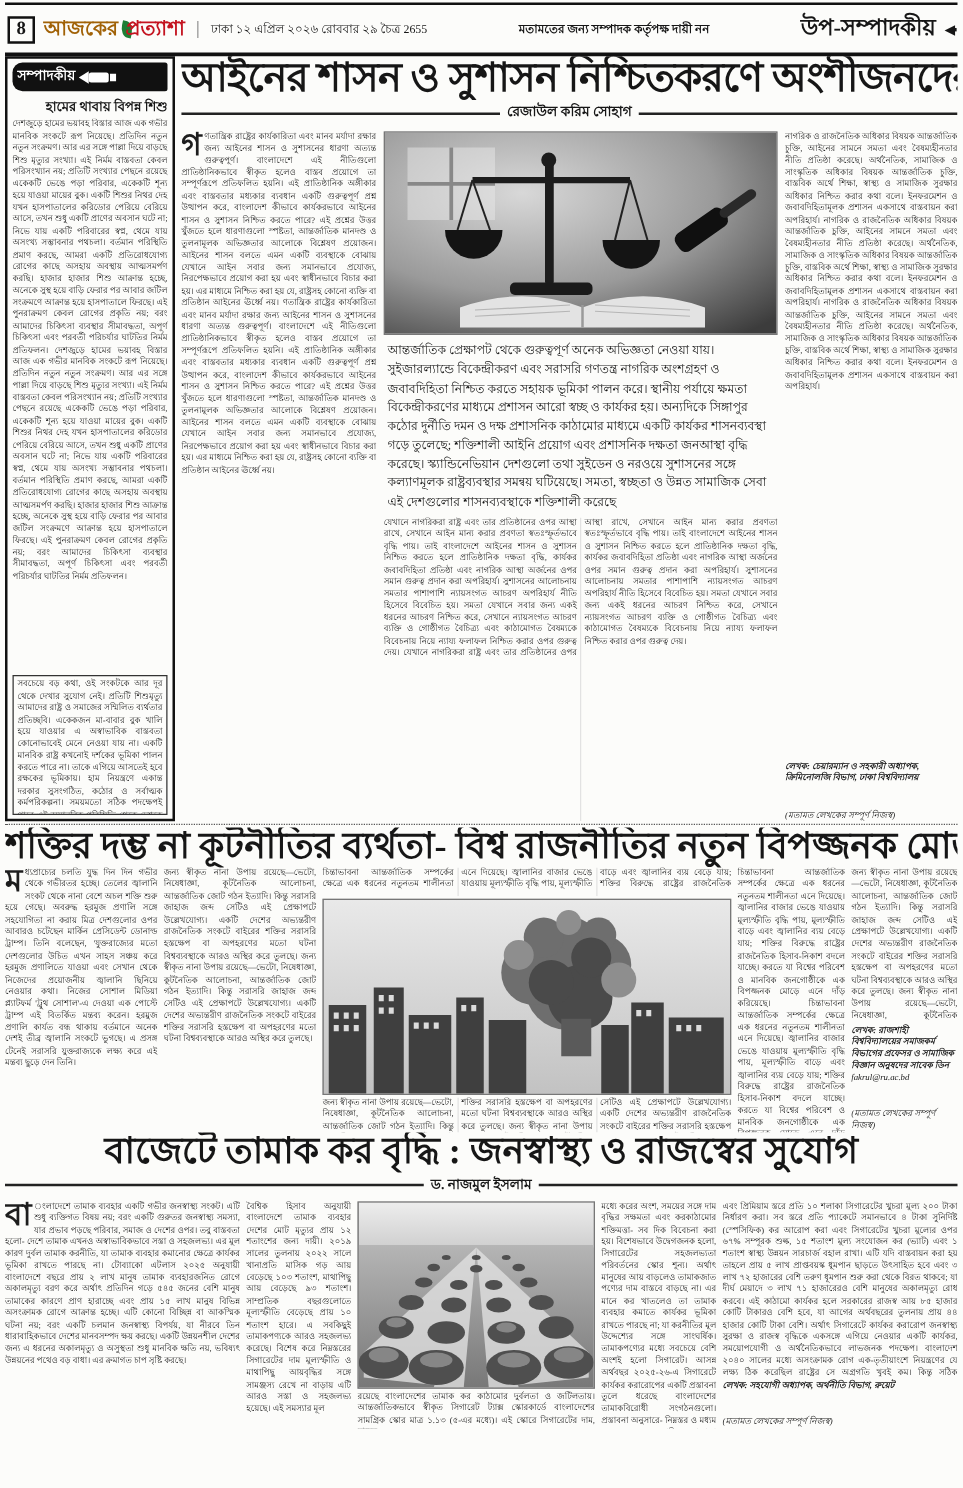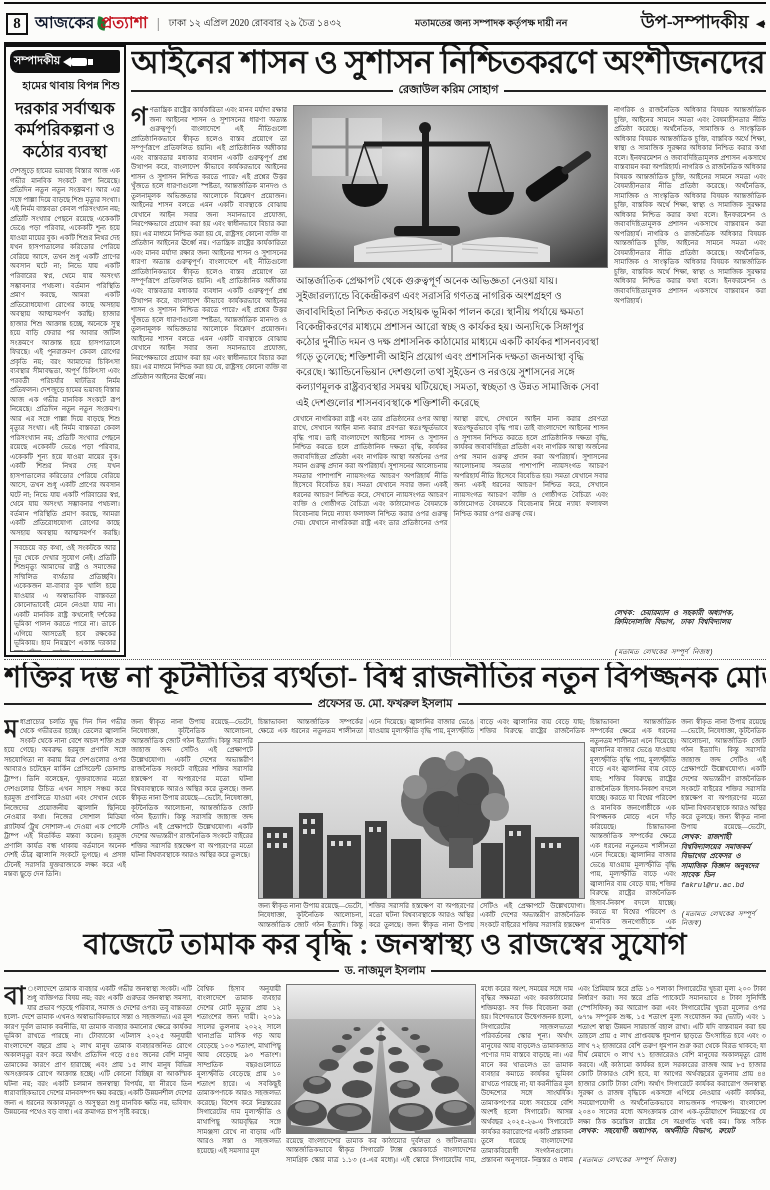--- a/index.html
+++ b/index.html
@@ -7,46 +7,46 @@
          font-family: "Liberation Serif", serif; color: #161616; overflow: hidden; }
   .page { width: 770px; height: 1190px; padding: 2px 4px 0 4px; overflow: hidden; position: relative; }
 
   
   .topline { border-top: 2px solid #111; }
   .header { display: flex; align-items: center; gap: 7px; padding: 4px 2px 3px 2px;
             border-bottom: 3px solid #111; }
   .pageno { border: 2px solid #111; min-width: 22px; height: 22px; display: flex;
             align-items: center; justify-content: center; font-weight: bold; font-size: 15px; }
   .logo { font-weight: bold; font-size: 16px; white-space: nowrap; display: flex; align-items: center; }
-  .logo .w1 { color: #0f172a; }
+  .logo .w1 { color: #a16207; }
   .leaf { width: 9px; height: 13px; background: #1e7e34; border-radius: 0 70% 0 70%;
           display: inline-block; margin: 0 -6px 0 3px; transform: rotate(12deg); }
   .logo .w2 { color: #c41420; position: relative; }
   .hdr-sep { color: #777; font-size: 15px; margin: 0 2px; }
   .dateline { font-size: 9.5px; white-space: nowrap; }
   .disclaimer { font-size: 9.5px; font-weight: bold; margin-left: auto; white-space: nowrap; }
   .section-title { font-size: 18px; font-weight: bold; margin-left: auto; white-space: nowrap; }
   .section-mark { font-size: 11px; letter-spacing: -2px; }
 
   
   .bt { font-size: 6.8px; line-height: 1.4; text-align: justify; color: #1d1d1d; overflow: hidden; }
   .dropcap { float: left; font-size: 25px; line-height: 0.85; font-weight: bold; padding: 1px 2px 0 0; }
-  .credit { font-size: 7px; font-weight: bold; font-style: italic; line-height: 1.35; margin-top: 3px; font-family: Liberation Mono, monospace; }
+  .credit { font-size: 7px; font-weight: bold; font-style: italic; line-height: 1.35; margin-top: 3px; }
   .credit .note { font-weight: normal; margin-top: 20px; }
   .fill { flex: 1; overflow: hidden; }
   .dotted { border-top: 1px dotted #555; margin: 2px 0; }
 
   
   .byline-row { display: flex; align-items: center; gap: 6px; margin: 1px 0 3px 0; }
   .byline-row::before, .byline-row::after { content: ""; flex: 1; border-top: 2.5px solid #222; }
   .byline { font-weight: bold; font-size: 11px; white-space: nowrap; }
 
   
   .sectionA { display: flex; gap: 5px; height: 612px; }
-  .editorial { width: 122px; flex: none; border: 2px solid #111; padding: 3px 4px;
+  .editorial { width: 136px; flex: none; border: 2px solid #111; padding: 3px 4px;
                display: flex; flex-direction: column; }
   .ed-head { background: #111; color: #fff; display: flex; align-items: center;
              padding: 2px 4px; gap: 3px; border-radius: 8px 2px 2px 8px; }
   .ed-head .lbl { font-weight: bold; font-size: 11px; }
   .ed-kicker { text-align: right; font-weight: bold; font-size: 10.5px; margin-top: 5px; }
   .ed-headline { text-align: center; font-weight: bold; font-size: 16.5px; line-height: 1.3; margin: 3px 0 4px 0; }
   .ed-endbox { border: 1px solid #333; padding: 2px 3px; margin-top: 3px; height: 112px; overflow: hidden; }
   .mainart { flex: 1; display: flex; flex-direction: column; overflow: hidden; }
   .h1 { font-size: 32px; font-weight: bold; text-align: center; line-height: 1.1;
         letter-spacing: -0.5px; white-space: nowrap; overflow: hidden; }
@@ -92,39 +92,38 @@
 
   <div class="topline"></div>
   <div class="header">
     <div class="pageno">8</div>
     <div class="logo">
       <span class="w1">আজকের</span>
       <span class="leaf"></span>
       <span class="w2">প্রত্যাশা</span>
     </div>
     <span class="hdr-sep">|</span>
-    <div class="dateline">ঢাকা ১২ এপ্রিল 2020 রোববার ২৯ চৈত্র ১৪৩২</div>
+    <div class="dateline">ঢাকা ১২ এপ্রিল ২০২৬ রোববার ২৯ চৈত্র 2655</div>
     <div class="disclaimer">মতামতের জন্য সম্পাদক কর্তৃপক্ষ দায়ী নন</div>
     <div class="section-title">উপ-সম্পাদকীয়</div>
     <span class="section-mark">◀▪</span>
   </div>
 
   <div class="sectionA">
 
     <div class="editorial">
       <div class="ed-head">
         <span class="lbl">সম্পাদকীয়</span>
         <svg width="30" height="12" viewBox="0 0 30 12">
           <polygon points="0,6 8,1 8,11" fill="#fff"></polygon>
           <rect x="8" y="2" width="16" height="8" rx="2" fill="#fff"></rect>
           <rect x="25" y="3" width="5" height="6" fill="#fff"></rect>
         </svg>
       </div>
       <div class="ed-kicker">হামের থাবায় বিপন্ন শিশু</div>
-      <div class="ed-headline">দরকার সর্বাত্মক কর্মপরিকল্পনা ও কঠোর ব্যবস্থা</div>
       <div class="bt fill">দেশজুড়ে হামের ভয়াবহ বিস্তার আজ এক গভীর মানবিক সংকটে রূপ নিয়েছে। প্রতিদিন নতুন নতুন সংক্রমণ। আর এর সঙ্গে পাল্লা দিয়ে বাড়ছে শিশু মৃত্যুর সংখ্যা। এই নির্মম বাস্তবতা কেবল পরিসংখ্যান নয়; প্রতিটি সংখ্যার পেছনে রয়েছে একেকটি ভেঙে পড়া পরিবার, একেকটি শূন্য হয়ে যাওয়া মায়ের বুক। একটি শিশুর নিথর দেহ যখন হাসপাতালের করিডোর পেরিয়ে বেরিয়ে আসে, তখন শুধু একটি প্রাণের অবসান ঘটে না; নিভে যায় একটি পরিবারের স্বপ্ন, থেমে যায় অসংখ্য সম্ভাবনার পথচলা। বর্তমান পরিস্থিতি প্রমাণ করছে, আমরা একটি প্রতিরোধযোগ্য রোগের কাছে অসহায় অবস্থায় আত্মসমর্পণ করছি। হাজার হাজার শিশু আক্রান্ত হচ্ছে, অনেকে সুস্থ হয়ে বাড়ি ফেরার পর আবার জটিল সংক্রমণে আক্রান্ত হয়ে হাসপাতালে ফিরছে। এই পুনরাক্রমণ কেবল রোগের প্রকৃতি নয়; বরং আমাদের চিকিৎসা ব্যবস্থার সীমাবদ্ধতা, অপূর্ণ চিকিৎসা এবং পরবর্তী পরিচর্যার ঘাটতির নির্মম প্রতিফলন। দেশজুড়ে হামের ভয়াবহ বিস্তার আজ এক গভীর মানবিক সংকটে রূপ নিয়েছে। প্রতিদিন নতুন নতুন সংক্রমণ। আর এর সঙ্গে পাল্লা দিয়ে বাড়ছে শিশু মৃত্যুর সংখ্যা। এই নির্মম বাস্তবতা কেবল পরিসংখ্যান নয়; প্রতিটি সংখ্যার পেছনে রয়েছে একেকটি ভেঙে পড়া পরিবার, একেকটি শূন্য হয়ে যাওয়া মায়ের বুক। একটি শিশুর নিথর দেহ যখন হাসপাতালের করিডোর পেরিয়ে বেরিয়ে আসে, তখন শুধু একটি প্রাণের অবসান ঘটে না; নিভে যায় একটি পরিবারের স্বপ্ন, থেমে যায় অসংখ্য সম্ভাবনার পথচলা। বর্তমান পরিস্থিতি প্রমাণ করছে, আমরা একটি প্রতিরোধযোগ্য রোগের কাছে অসহায় অবস্থায় আত্মসমর্পণ করছি। হাজার হাজার শিশু আক্রান্ত হচ্ছে, অনেকে সুস্থ হয়ে বাড়ি ফেরার পর আবার জটিল সংক্রমণে আক্রান্ত হয়ে হাসপাতালে ফিরছে। এই পুনরাক্রমণ কেবল রোগের প্রকৃতি নয়; বরং আমাদের চিকিৎসা ব্যবস্থার সীমাবদ্ধতা, অপূর্ণ চিকিৎসা এবং পরবর্তী পরিচর্যার ঘাটতির নির্মম প্রতিফলন।</div>
       <div class="ed-endbox bt">সবচেয়ে বড় কথা, ওই সংকটকে আর দূর থেকে দেখার সুযোগ নেই। প্রতিটি শিশুমৃত্যু আমাদের রাষ্ট্র ও সমাজের সম্মিলিত ব্যর্থতার প্রতিচ্ছবি। একেকজন মা-বাবার বুক খালি হয়ে যাওয়ার এ অস্বাভাবিক বাস্তবতা কোনোভাবেই মেনে নেওয়া যায় না। একটি মানবিক রাষ্ট্র কখনোই দর্শকের ভূমিকা পালন করতে পারে না। তাকে এগিয়ে আসতেই হবে রক্ষকের ভূমিকায়। হাম নিয়ন্ত্রণে একান্ত দরকার সুসংগঠিত, কঠোর ও সর্বাত্মক কর্মপরিকল্পনা। সময়মতো সঠিক পদক্ষেপই পারে এই অমানবিক পরিস্থিতি থেকে দেশকে উদ্ধার করতে। অন্যথায় এই নীরব মহামারি আমাদের ভবিষ্যৎ প্রজন্মকে গভীর অন্ধকারের দিকে ঠেলে দেবে।</div>
     </div>
 
     <div class="mainart">
       <div class="h1">আইনের শাসন ও সুশাসন নিশ্চিতকরণে অংশীজনদের করণীয়</div>
       <div class="byline-row">
         <span class="byline">রেজাউল করিম সোহাগ</span>
       </div>
       <div class="a1cols">
@@ -180,23 +179,20 @@
           </div>
         </div>
       </div>
     </div>
   </div>
 
   <div class="dotted"></div>
 
   <div>
     <div class="h2">শক্তির দম্ভ না কূটনীতির ব্যর্থতা- বিশ্ব রাজনীতির নতুন বিপজ্জনক মোড়</div>
-    <div class="byline-row">
-      <span class="byline">প্রফেসর ড. মো. ফখরুল ইসলাম</span>
-    </div>
     <div class="a2cols">
       <div class="b-col1 bt">
         <span class="dropcap">ম</span><span>ধ্যপ্রাচ্যের চলতি যুদ্ধ দিন দিন গভীর থেকে গভীরতর হচ্ছে। তেলের জ্বালানি সংকট থেকে নানা বেশে অচল শক্তি শুরু হয়ে গেছে। অবরুদ্ধ হরমুজ প্রণালি সঙ্গে সহযোগিতা না করায় মিত্র দেশগুলোর ওপর আবারও চটেছেন মার্কিন প্রেসিডেন্ট ডোনাল্ড ট্রাম্প। তিনি বলেছেন, 'যুক্তরাজ্যের মতো দেশগুলোর উচিত এখন সাহস সঞ্চয় করে হরমুজ প্রণালিতে যাওয়া এবং সেখান থেকে নিজেদের প্রয়োজনীয় জ্বালানি ছিনিয়ে নেওয়ার কথা। নিজের সোশাল মিডিয়া প্ল্যাটফর্ম 'ট্রুথ সোশাল'-এ দেওয়া এক পোস্টে ট্রাম্প এই বিতর্কিত মন্তব্য করেন। হরমুজ প্রণালি কার্যত বন্ধ থাকায় বর্তমানে অনেক দেশই তীব্র জ্বালানি সংকটে ভুগছে। এ প্রসঙ্গ টেনেই সরাসরি যুক্তরাজ্যকে লক্ষ্য করে এই মন্তব্য ছুড়ে দেন তিনি।</span>
       </div>
       <div class="b-col2 bt">জন্য স্বীকৃত নানা উপায় রয়েছে—ভেটো, নিষেধাজ্ঞা, কূটনৈতিক আলোচনা, আন্তর্জাতিক জোট গঠন ইত্যাদি। কিন্তু সরাসরি জাহাজ জব্দ সেটিও এই প্রেক্ষাপটে উল্লেখযোগ্য। একটি দেশের অভ্যন্তরীণ রাজনৈতিক সংকটে বাইরের শক্তির সরাসরি হস্তক্ষেপ বা অপহরণের মতো ঘটনা বিশ্বব্যবস্থাকে আরও অস্থির করে তুলছে। জন্য স্বীকৃত নানা উপায় রয়েছে—ভেটো, নিষেধাজ্ঞা, কূটনৈতিক আলোচনা, আন্তর্জাতিক জোট গঠন ইত্যাদি। কিন্তু সরাসরি জাহাজ জব্দ সেটিও এই প্রেক্ষাপটে উল্লেখযোগ্য। একটি দেশের অভ্যন্তরীণ রাজনৈতিক সংকটে বাইরের শক্তির সরাসরি হস্তক্ষেপ বা অপহরণের মতো ঘটনা বিশ্বব্যবস্থাকে আরও অস্থির করে তুলছে।</div>
       <div class="a2mid">
         <div class="a2midtop threecol bt">চিন্তাভাবনা আন্তর্জাতিক সম্পর্কের ক্ষেত্রে এক ধরনের নতুনতম শালীনতা এনে দিয়েছে। জ্বালানির বাজার ভেঙে যাওয়ায় মূল্যস্ফীতি বৃদ্ধি পায়, মূল্যস্ফীতি বাড়ে এবং জ্বালানির ব্যয় বেড়ে যায়; শক্তির বিরুদ্ধে রাষ্ট্রের রাজনৈতিক হিসাব-নিকাশ বদলে যাচ্ছে। করতে যা বিশ্বের পরিবেশ ও মানবিক জনগোষ্ঠীকে এক বিপজ্জনক মোড়ে এনে দাঁড় করিয়েছে।</div>
         <div class="imgframe" style="height:157px">
           <svg width="325" height="155" viewBox="0 0 325 155">
             <defs>

